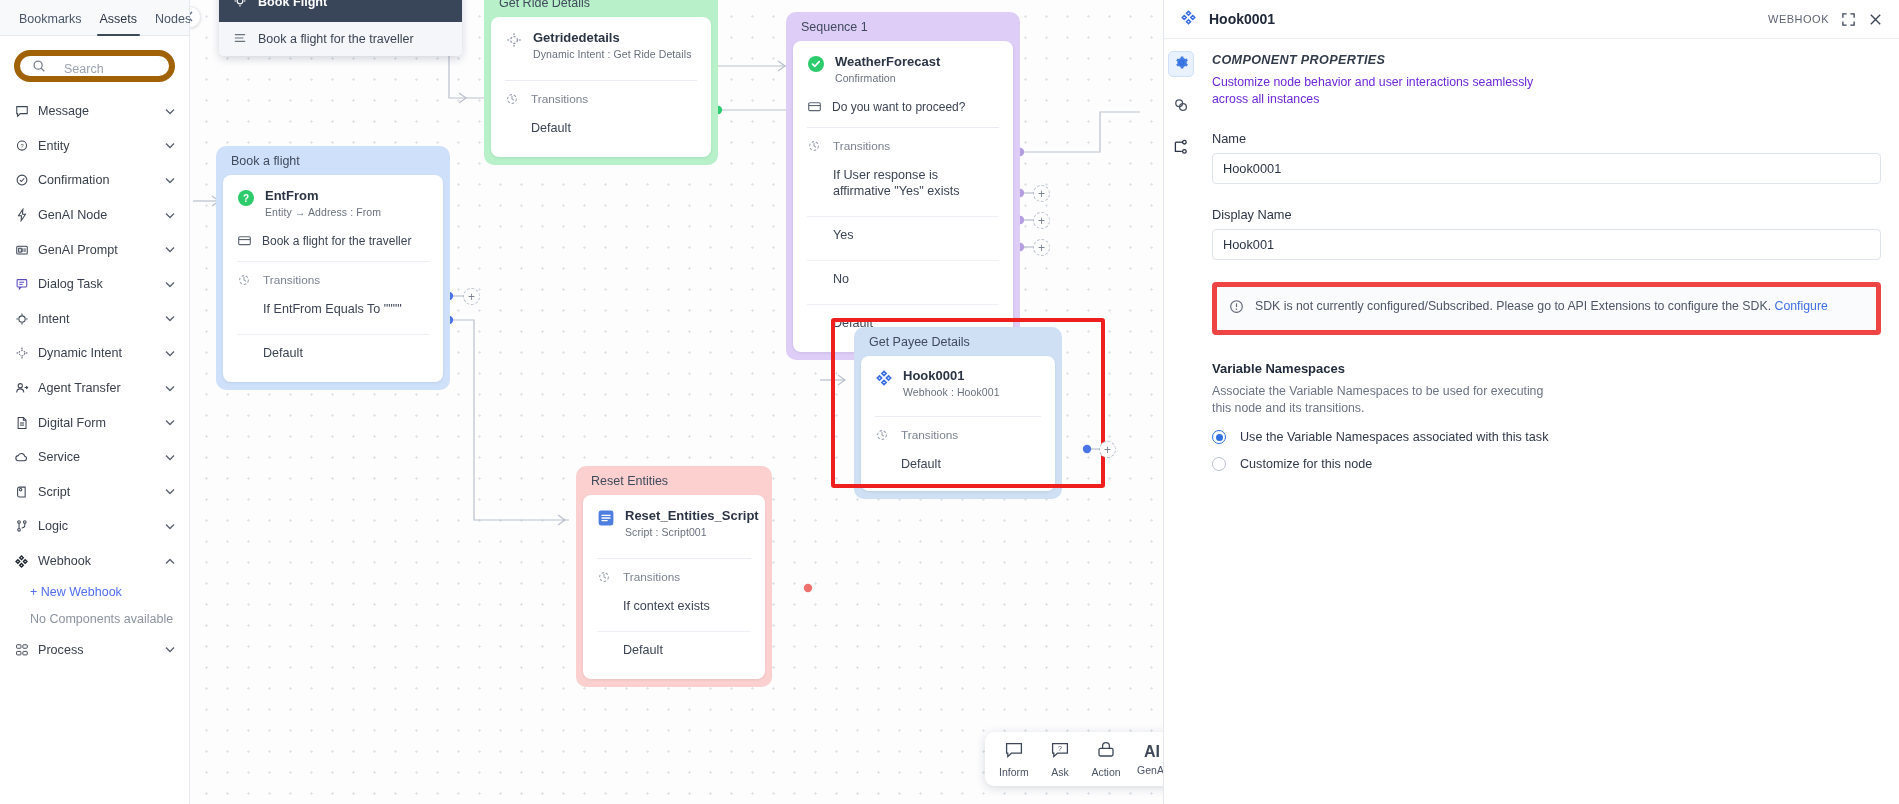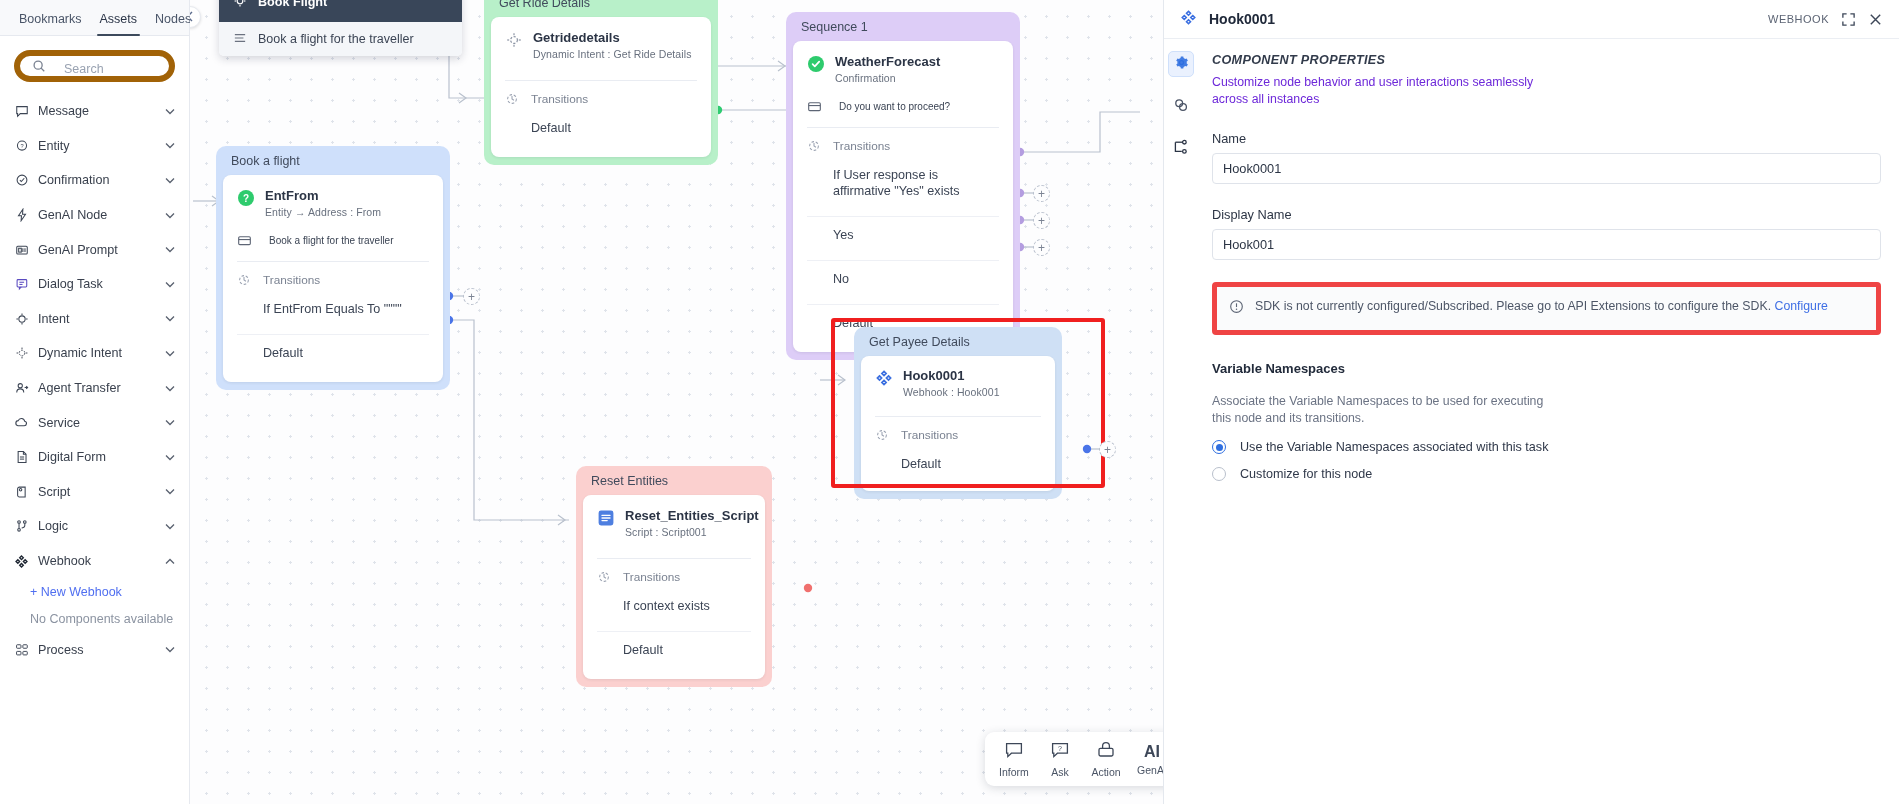--- a/index.html
+++ b/index.html
@@ -90,22 +90,22 @@
   .grp-title { font-size:12.5px; color:#404a5c; padding:2px 4px 7px 8px; }
   .grp-inner {
     background:#fff; border-radius:8px; padding:13px 14px 12px;
     box-shadow:0 1px 3px rgba(30,40,60,.09);
   }
   .node-head { display:flex; gap:10px; align-items:flex-start; }
   .node-badge { width:18px; height:18px; flex:0 0 18px; margin-top:1px; }
   .node-name { font-size:13px; font-weight:bold; color:#2b3445; line-height:15px; }
   .node-sub { font-size:10.5px; color:#68707e; margin-top:3px; letter-spacing:.1px;}
   .node-msg {
-    display:flex; gap:16px; align-items:center;
-    font-size:10px; color:#3b4454; margin-top:15px;
+    display:flex; gap:9px; align-items:center;
+    font-size:12px; color:#3b4454; margin-top:15px;
   }
   .node-msg .mi { width:16px; flex:0 0 16px; color:#5d6575; display:flex; }
   .divider { height:1px; background:#e9ecf2; margin:13px 0 0; }
   .tr-head {
     display:flex; gap:10px; align-items:flex-start;
     font-size:11.8px; color:#7b8392; margin-top:11px;
   }
   .tr-head .ti { width:16px; flex:0 0 16px; display:flex; }
   .tr-item {
     font-size:12.6px; color:#3b4454; padding:10px 0 9px 26px;
@@ -184,21 +184,21 @@
     display:flex; align-items:center; padding:0 10px;
     font-size:12.8px; color:#2c3545; background:#fff;
   }
   .notice {
     margin-top:22px; border:5px solid #ef4444; border-radius:4px;
     background:#fafbfc; padding:11px 12px; display:flex; gap:10px;
     font-size:12.3px; color:#4d5667; line-height:17px;
   }
   .notice a { color:#3f6fe5; text-decoration:none; }
   .vn-title { font-size:13px; font-weight:bold; color:#222b3b; margin-top:26px; }
-  .vn-desc { font-size:12.3px; color:#6b7384; margin-top:17px; line-height:17px; max-width:350px; }
+  .vn-desc { font-size:12.3px; color:#6b7384; margin-top:7px; line-height:17px; max-width:350px; }
   .radio-row { display:flex; align-items:center; gap:14px; margin-top:13px; cursor:pointer; }
   .radio {
     width:14px; height:14px; border-radius:50%; border:1.5px solid #b9c0cc;
     display:flex; align-items:center; justify-content:center; flex:0 0 14px;
   }
   .radio.on { border:1.5px solid #2f6fe0; }
   .radio.on:after { content:""; width:7px; height:7px; border-radius:50%; background:#2f6fe0; }
   .radio-lbl { font-size:12.6px; color:#2f3849; }
 </style>
 </head>
@@ -367,42 +367,42 @@
         <span class="lbl">Agent Transfer</span>
         <span class="chev">
           <svg width="10" height="7" viewBox="0 0 10 7" fill="none" stroke="#59616f" stroke-width="1.3">
               <path d="M1 1.5 5 5.5 9 1.5"></path>
             </svg>
         </span>
       </div>
 
       <div class="asset-row">
         <span class="ic">
-          <svg width="15" height="15" viewBox="0 0 16 16" fill="none" stroke="#3c4554" stroke-width="1.2">
-              <path d="M4.2 11.4a2.7 2.7 0 0 1 .3-5.35 3.6 3.6 0 0 1 6.9.6 2.4 2.4 0 0 1-.5 4.75z"></path>
-            </svg>
-        </span>
-        <span class="lbl">Service</span>
-        <span class="chev">
-          <svg width="10" height="7" viewBox="0 0 10 7" fill="none" stroke="#59616f" stroke-width="1.3">
-              <path d="M1 1.5 5 5.5 9 1.5"></path>
-            </svg>
-        </span>
-      </div>
-
-      <div class="asset-row">
-        <span class="ic">
           <svg width="14" height="14" viewBox="0 0 16 16" fill="none" stroke="#3c4554" stroke-width="1.2">
               <path d="M3.6 1.8h6l3 3v9.4h-9z"></path>
               <path d="M9.6 1.8v3h3"></path>
               <line x1="5.6" y1="8" x2="10.4" y2="8"></line>
               <line x1="5.6" y1="10.4" x2="10.4" y2="10.4"></line>
             </svg>
         </span>
         <span class="lbl">Digital Form</span>
+        <span class="chev">
+          <svg width="10" height="7" viewBox="0 0 10 7" fill="none" stroke="#59616f" stroke-width="1.3">
+              <path d="M1 1.5 5 5.5 9 1.5"></path>
+            </svg>
+        </span>
+      </div>
+
+      <div class="asset-row">
+        <span class="ic">
+          <svg width="15" height="15" viewBox="0 0 16 16" fill="none" stroke="#3c4554" stroke-width="1.2">
+              <path d="M4.2 11.4a2.7 2.7 0 0 1 .3-5.35 3.6 3.6 0 0 1 6.9.6 2.4 2.4 0 0 1-.5 4.75z"></path>
+            </svg>
+        </span>
+        <span class="lbl">Service</span>
         <span class="chev">
           <svg width="10" height="7" viewBox="0 0 10 7" fill="none" stroke="#59616f" stroke-width="1.3">
               <path d="M1 1.5 5 5.5 9 1.5"></path>
             </svg>
         </span>
       </div>
 
       <div class="asset-row">
         <span class="ic">
           <svg width="14" height="14" viewBox="0 0 16 16" fill="none" stroke="#3c4554" stroke-width="1.2">

